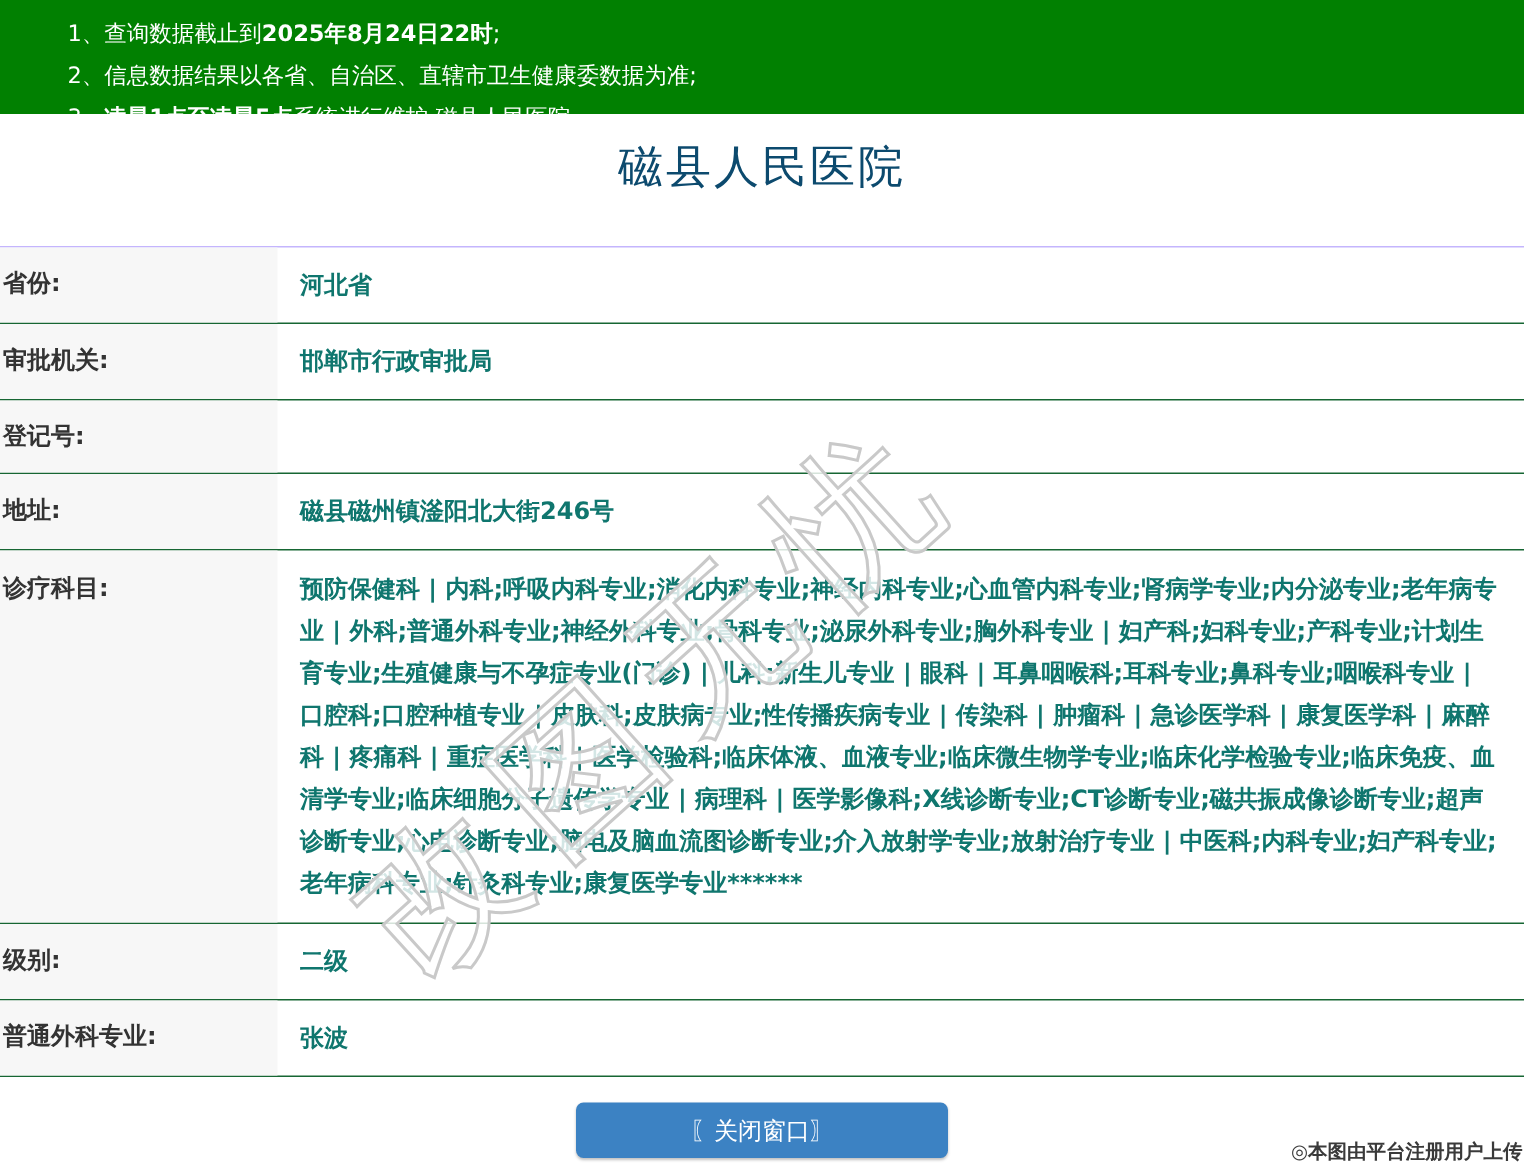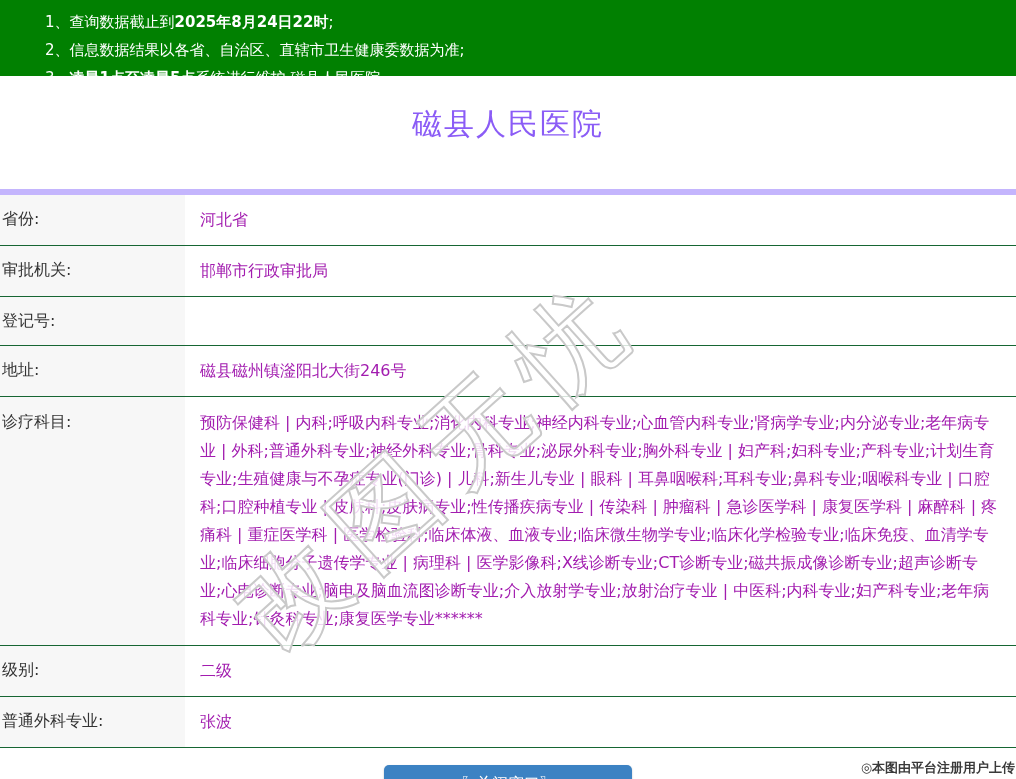--- a/index.html
+++ b/index.html
@@ -22,55 +22,56 @@
   }
   .banner .notice-line {
     font-size: 15px;
     line-height: 28px;
     white-space: nowrap;
   }
   .banner .notice-line b { font-weight: bold; }
 
   
   .page-title {
-    margin-top: 28px;
+    margin-top: 15px;
     text-align: center;
     font-size: 30px;
     font-weight: 400;
-    color: #8b5cf6;
+    color: #0c4a6e;
     letter-spacing: 2px;
   }
 
   
   .info-table {
-    margin-top: 44px;
+    margin-top: 32px;
     width: 100%;
-    border-top: 6px solid #c4b5fd;
+    border-top: 1px solid #c4b5fd;
     border-bottom: 1px solid #166633;
+    font-weight: bold;
   }
   .trow {
     display: flex;
     border-bottom: 1px solid #166633;
   }
   .trow:last-child { border-bottom: none; }
   .tlabel {
     width: 185px;
     flex: 0 0 185px;
     background: #f7f7f7;
     padding: 12px 6px 12px 2px;
     font-size: 16px;
     line-height: 26px;
     color: #333;
   }
   .tvalue {
     flex: 1 1 auto;
     padding: 12px 18px 12px 15px;
     font-size: 16px;
     line-height: 28px;
-    color: #a21caf;
+    color: #0f766e;
     word-break: break-all;
   }
   .trow.single .tlabel, .trow.single .tvalue {
     padding-top: 11px;
     padding-bottom: 11px;
   }
 
   
   .button-bar { text-align: center; margin-top: 17px; }
   .close-btn {

